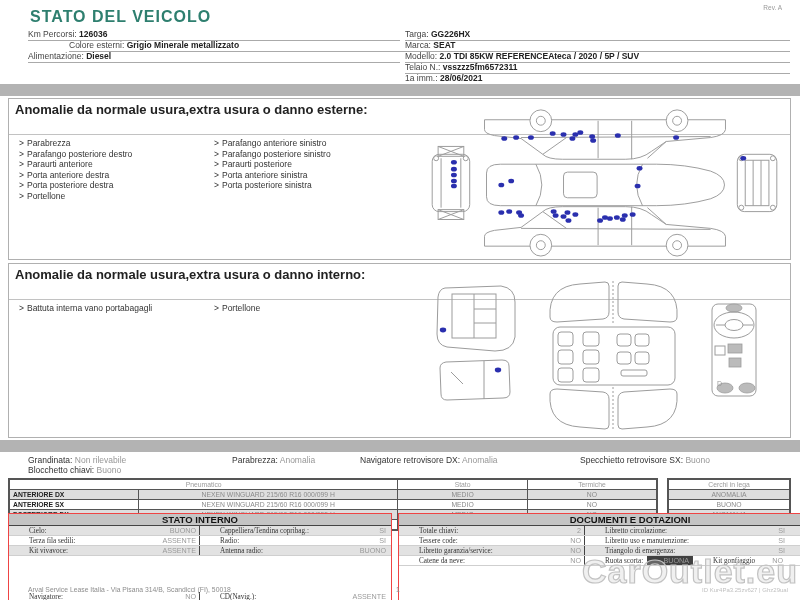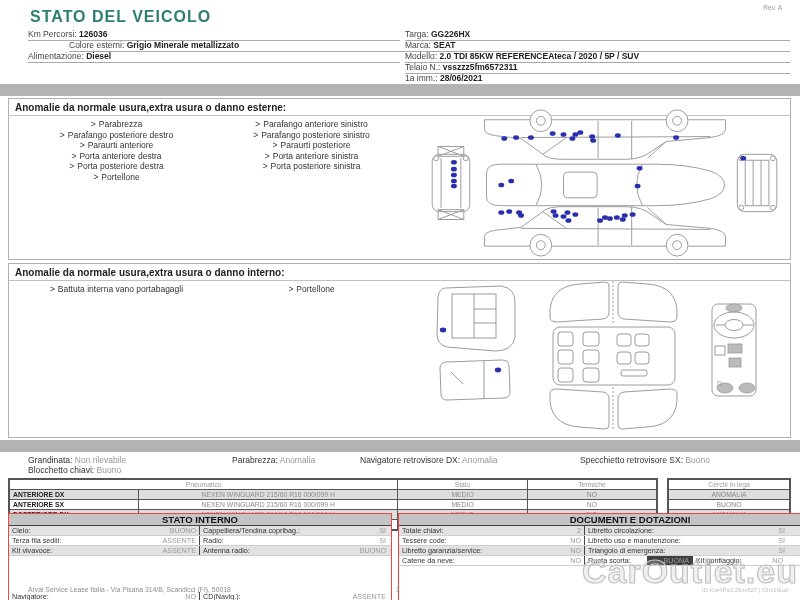--- a/index.html
+++ b/index.html
@@ -25,23 +25,23 @@
   .ri-2{left:405px;top:51px;width:385px;}
   .ri-3{left:405px;top:62px;width:385px;}
   .ri-4{left:405px;top:73px;width:385px;}
   
   .bar{position:absolute;left:0;width:800px;height:12px;background:var(--bar-gray);}
   .bar-top{top:84px;} .bar-mid{top:440px;}
   
   .section{position:absolute;left:8px;width:783px;border:1px solid #b0b0b0;background:#fff;}
   .sec-ext{top:98px;height:162px;}
   .sec-int{top:263px;height:175px;}
-  .sec-head{font-size:10px;font-weight:bold;color:#222;padding:3px 6px 2px;border-bottom:1px solid #c2c2c2;}
+  .sec-head{font-size:13px;font-weight:bold;color:#222;padding:3px 6px 17px;border-bottom:1px solid #c2c2c2;}
   .anom-cols{display:flex;padding:3px 0 0 10px;}
-  .anom-col{width:195px;font-size:8.5px;color:#333;line-height:10.5px;text-align:center;}
+  .anom-col{width:195px;font-size:8.5px;color:#333;line-height:10.5px;}
   .anom-col li{list-style:none;}
   .bullet{margin-right:3px;color:#333;}
   .diagram{position:absolute;top:2px;right:5px;}
   .diagram-int{top:8px;}
   .car-line{fill:none;stroke:#9c9c9c;stroke-width:1;}
   .car-line-w{fill:#fff;stroke:#9c9c9c;stroke-width:1;}
   .car-fill{fill:#bbb;stroke:#9c9c9c;stroke-width:0.8;}
   .dot{fill:var(--dot-blue);stroke:none;}
   .diagram-letter{font-size:7px;fill:#999;}
   
@@ -65,21 +65,21 @@
   .tires-cerchi th{color:#9a9a9a;font-weight:normal;}
   .tires-cerchi td{color:#8a8a8a;}
   
   .btable{position:absolute;top:513px;border:1px solid #ef4444;background:#fff;font-size:7.2px;}
   .bt-left{left:8px;width:384px;}
   .bt-right{left:398px;width:464px;}
   .bt-head{background:#c4c4c4;border-bottom:1px solid #444;text-align:center;font-weight:bold;font-size:9.5px;color:#111;height:12px;line-height:12px;}
   .bt-row{display:flex;height:10px;line-height:10px;border-bottom:1px solid #cfcfcf;}
   .bt-row:last-child{border-bottom:none;margin-top:36px;}
   .bt-row.shade{background:#e2e2e2;}
-  .cell-l{padding-left:3px;color:#333;white-space:nowrap;overflow:hidden;}
+  .cell-l{padding-left:20px;color:#333;white-space:nowrap;overflow:hidden;font-family:Liberation Serif, serif;}
   .cell-v{text-align:right;padding-right:3px;color:#9a9a9a;white-space:nowrap;}
   .bt-left .cell-l.a{width:105px;} .bt-left .cell-v.a{width:86px;border-right:1px solid #444;}
   .bt-left .cell-l.b{width:125px;} .bt-left .cell-v.b{width:64px;}
   .bt-right .cell-l.a{width:118px;} .bt-right .cell-v.a{width:68px;border-right:1px solid #444;}
   .bt-right .cell-l.b{width:130px;} .bt-right .cell-v.b{width:73px;}
   .split{display:flex;width:203px;}
   .split .cell-l.s1{width:62px;} .split .cell-v.s1{width:46px;border-right:1px solid #444;background:#404040;}
   .split .cell-l.s2{width:62px;} .split .cell-v.s2{width:31px;}
   
   .footer{position:absolute;left:0;top:586px;width:800px;font-size:6.8px;color:#8d8d8d;}

